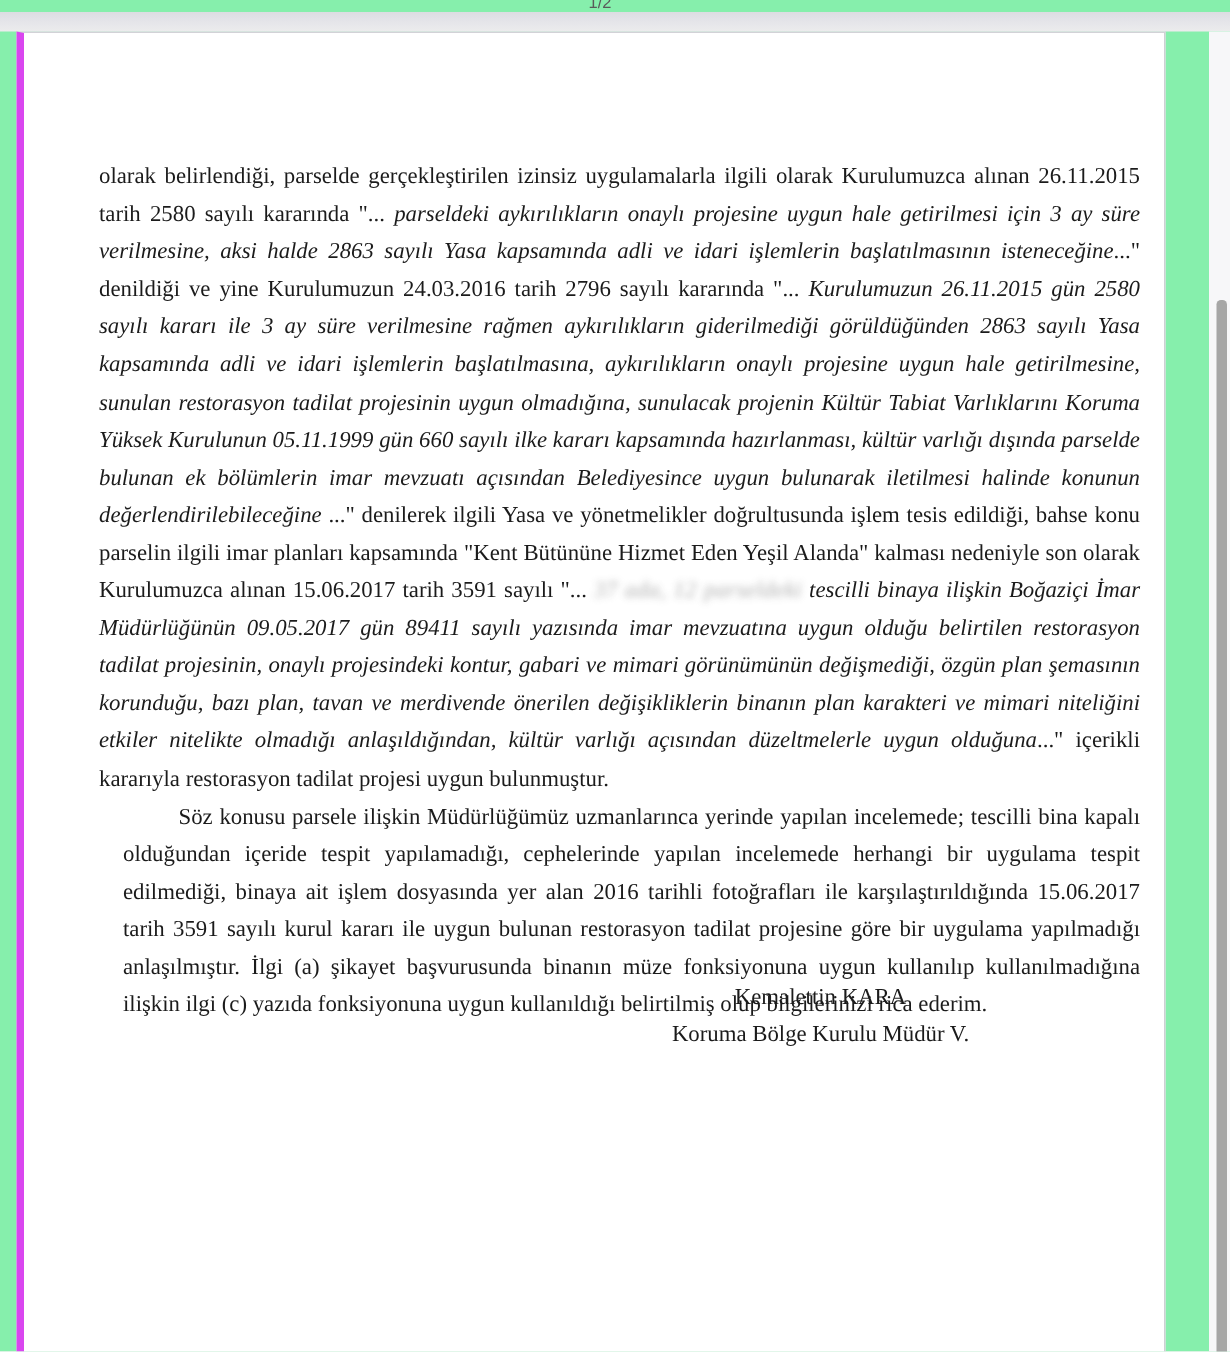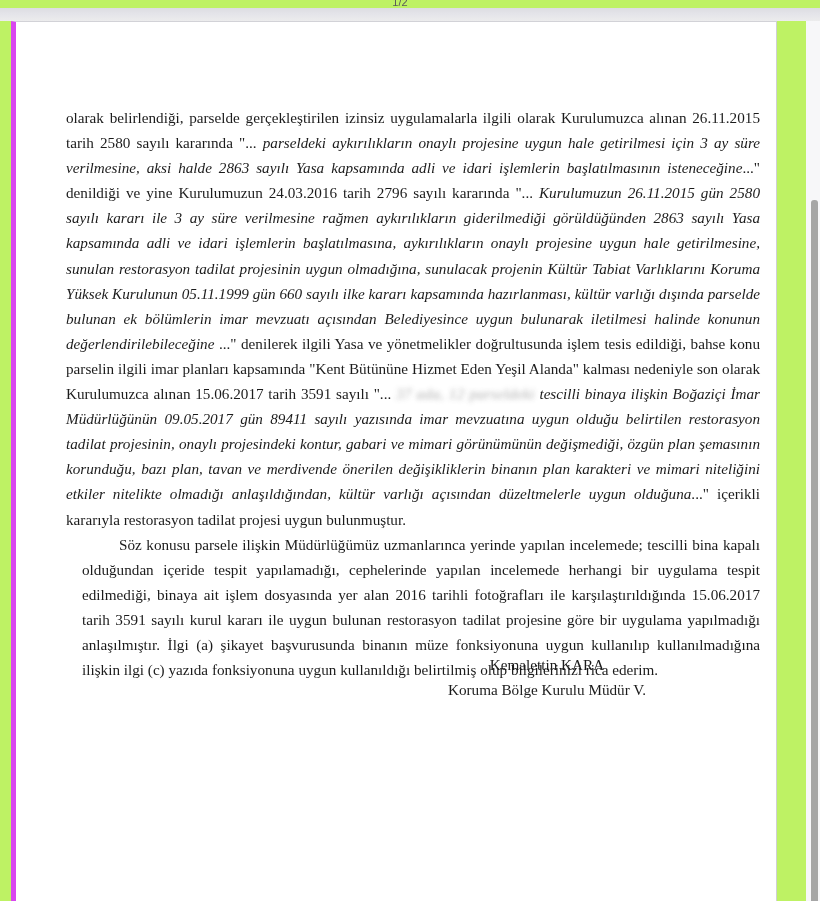--- a/index.html
+++ b/index.html
@@ -12,21 +12,21 @@
     background: #e9e9ed;
     font-family: "Liberation Serif", "DejaVu Serif", serif;
     overflow: hidden;
     position: relative;
   }
 
   
   #viewer {
     position: absolute;
     inset: 0;
-    background: #bef264;
+    background: #86efac;
   }
 
   #page-indicator {
     position: absolute;
     top: -4px;
     left: 0;
     width: 800px;
     text-align: center;
     font-family: "Liberation Sans", sans-serif;
     font-size: 11px;

